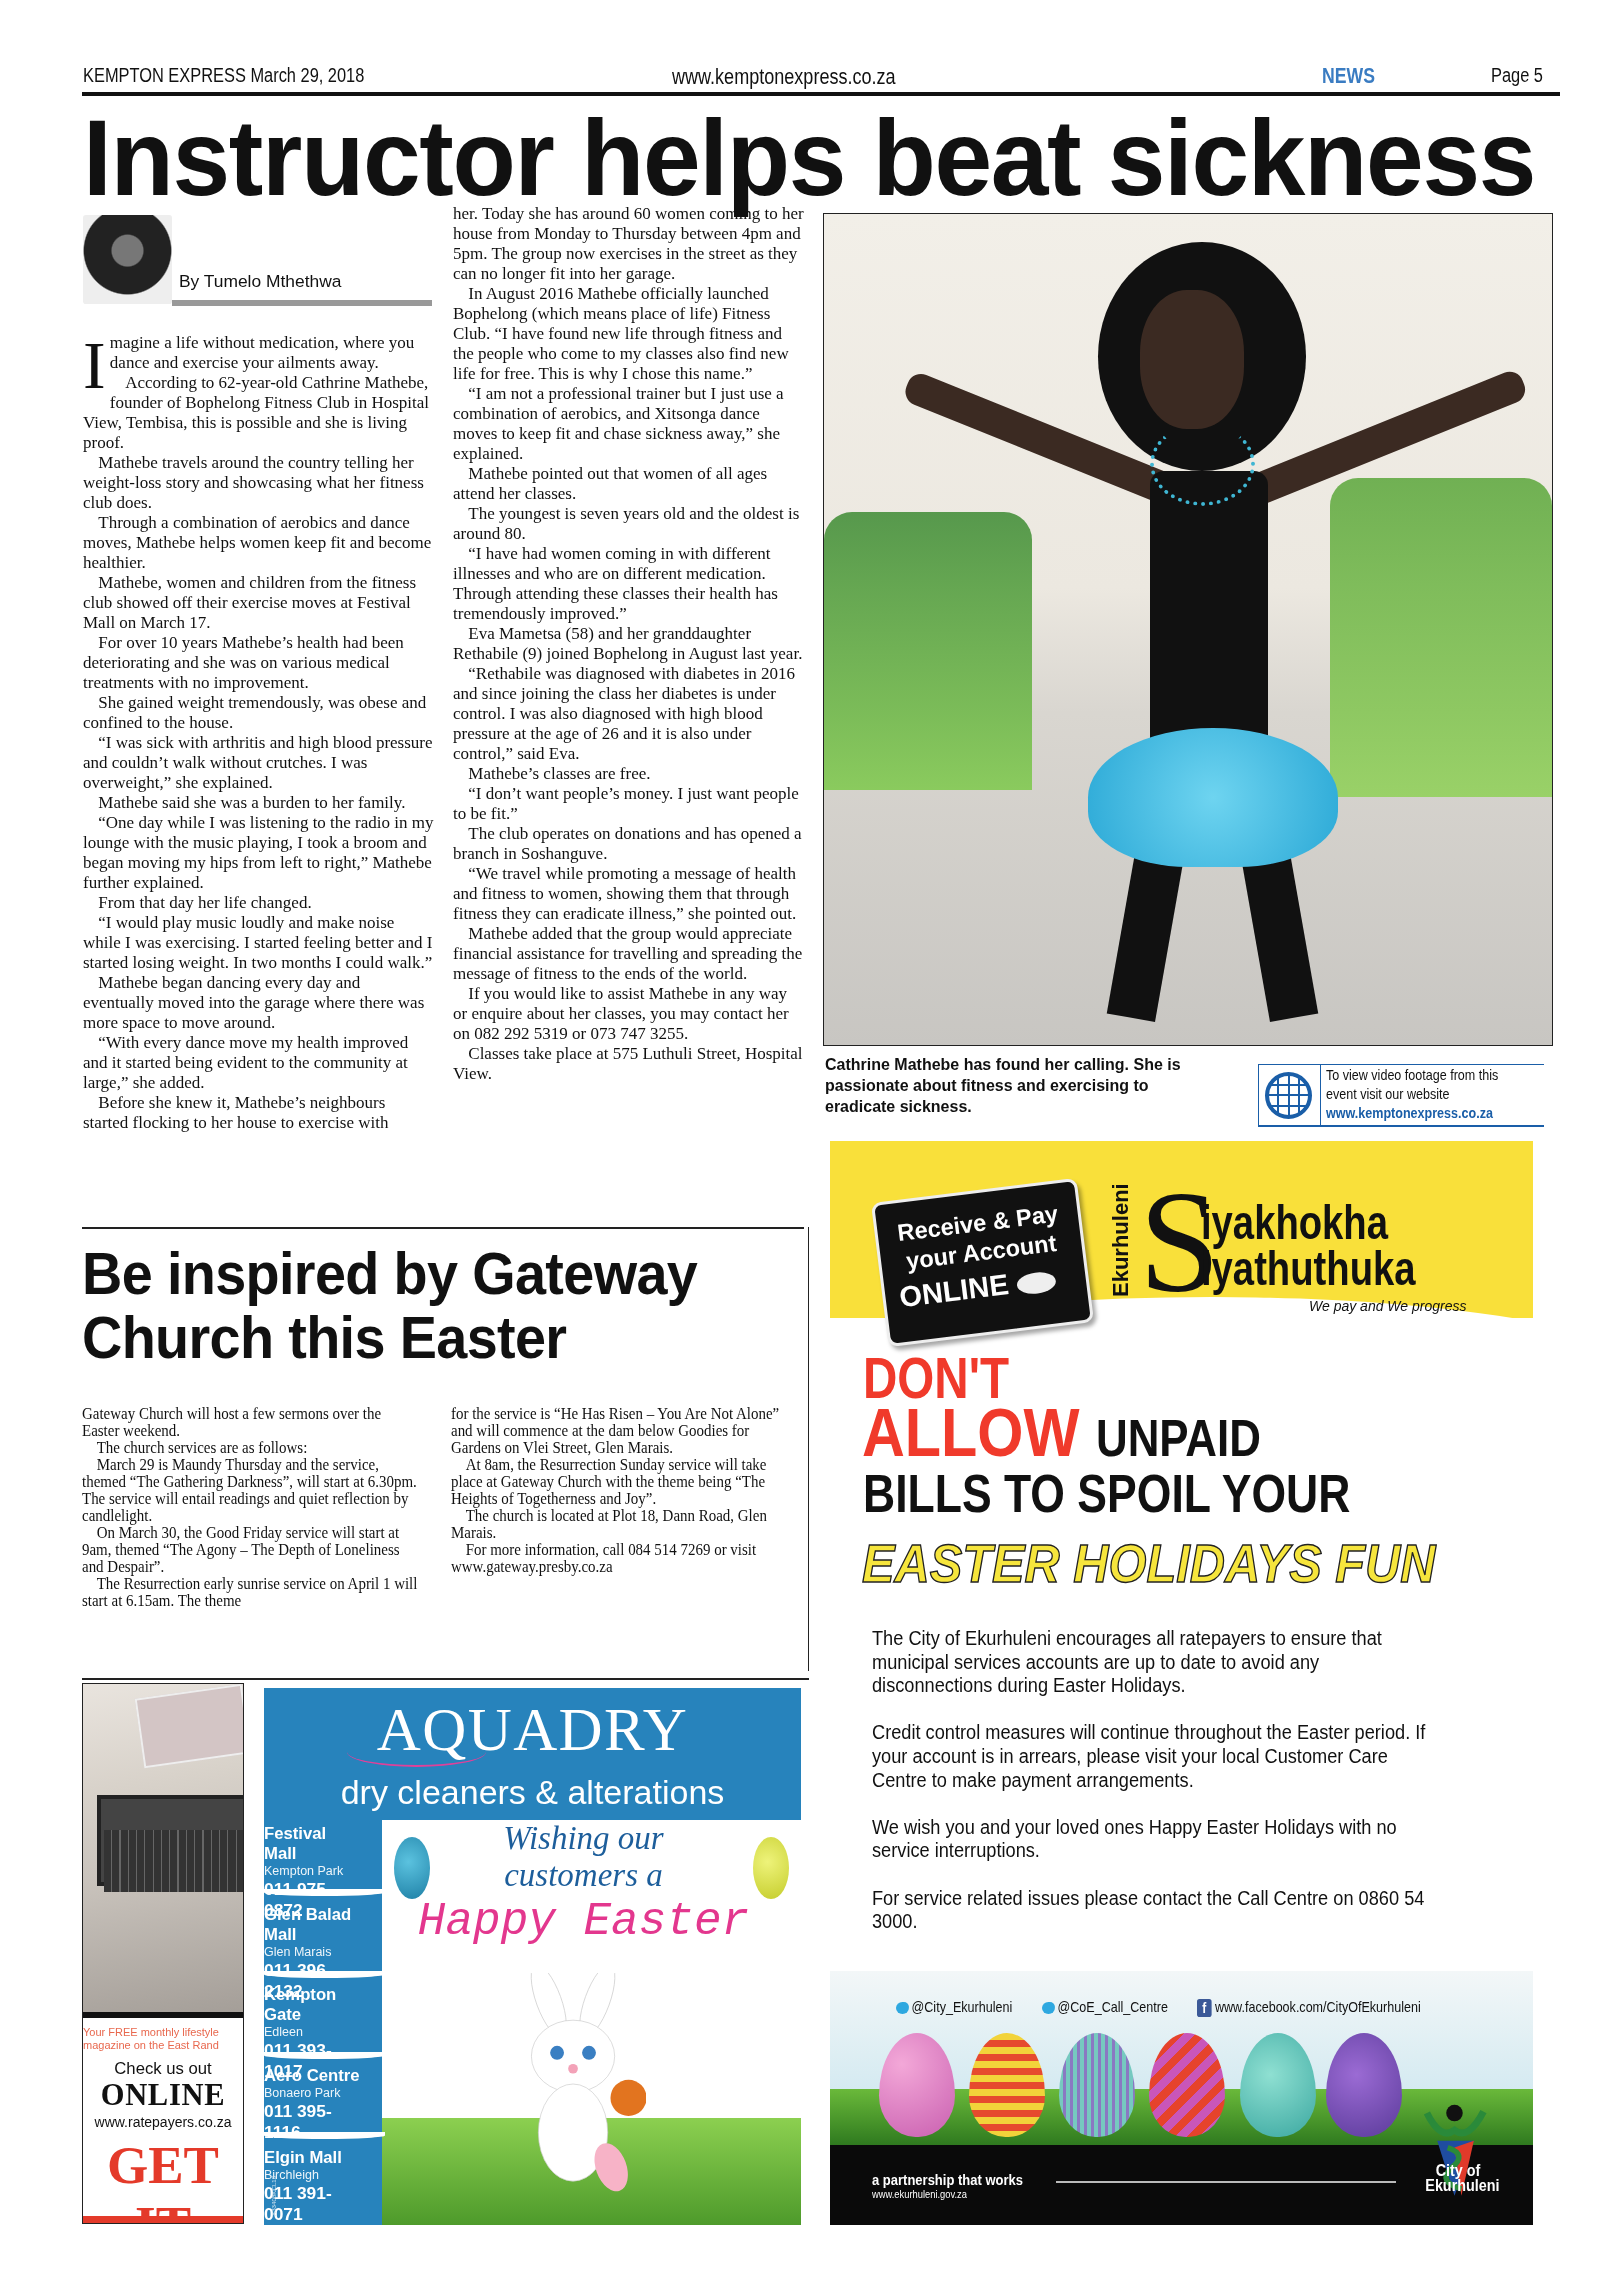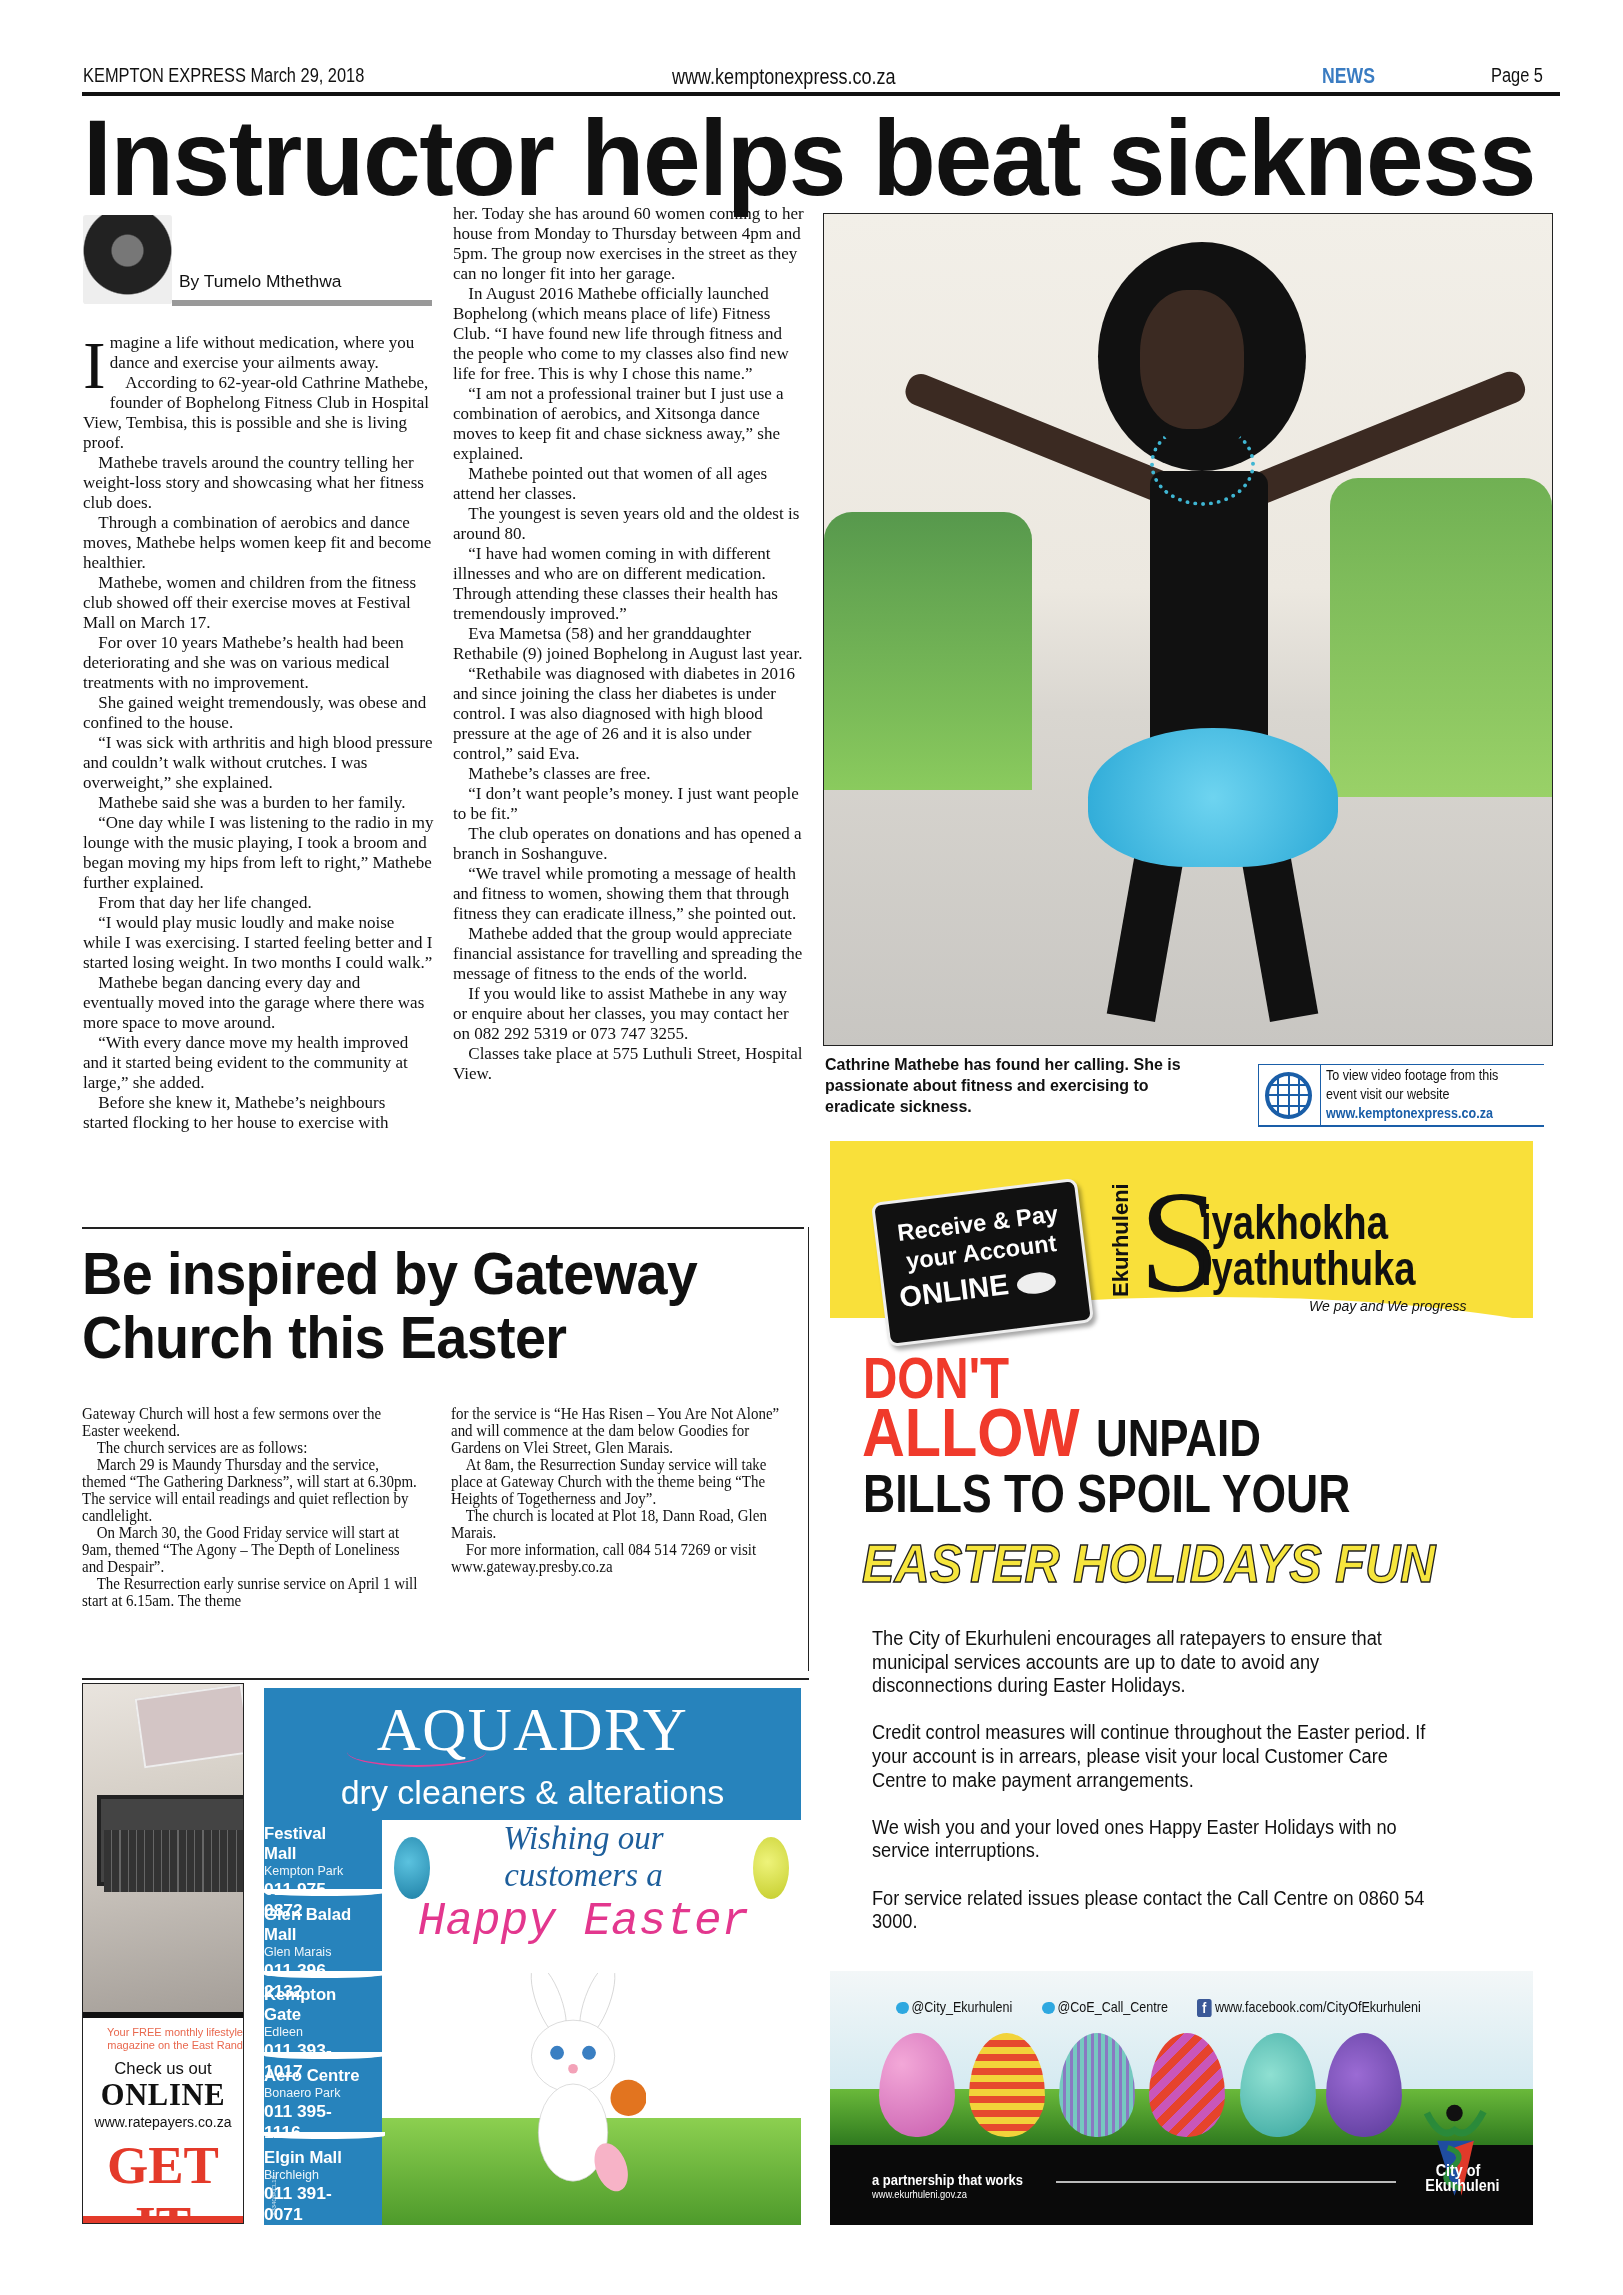--- a/index.html
+++ b/index.html
@@ -77,21 +77,21 @@
   .ek-line { position:absolute; left:226px; top:36px; width:340px; height:2.1px; background:#bbb; }
   .ek-logo { position:absolute; left:590px; top:128px; width:69px; height:104px; }
   .ek-city { position:absolute; left:590px; top:192px; color:#fff; font-family:"Liberation Sans", sans-serif; font-weight:bold; font-size:16.7px; line-height:15.3px; text-align:center; width:76px; transform:scaleX(0.86); }
   
   .getit { left:82px; top:1683px; width:162px; height:541px; border:1.4px solid #222; box-sizing:border-box; overflow:hidden; background:#fff; }
   .getit-photo { position:absolute; left:0; top:0; width:100%; height:330px; background:linear-gradient(170deg,#e9e4de 0%,#d8d2ca 30%,#c9c3bc 55%,#a49e98 100%); }
   .getit-laptop { position:absolute; left:14px; top:111px; width:146px; height:83px; background:#444; border:4.2px solid #222; }
   .getit-kb { position:absolute; left:21px; top:146px; width:139px; height:62px; background:repeating-linear-gradient(90deg,#333 0 7px,#666 7px 8.3px); }
   .getit-tablet { position:absolute; left:56px; top:7px; width:104px; height:66px; background:#d3c5c5; border:2.8px solid #eee; transform:rotate(-8deg); }
   .getit-bar { position:absolute; left:0; top:328px; width:100%; height:5.6px; background:#111; }
-  .getit-free { position:absolute; left:0; top:342px; width:100%; text-align:right; color:#e8684e; font-family:"Liberation Sans", sans-serif; font-size:11px; line-height:12.5px; }
+  .getit-free { position:absolute; left:0; top:342px; width:100%; text-align:left; color:#e8684e; font-family:"Liberation Sans", sans-serif; font-size:11px; line-height:12.5px; }
   .getit-check { position:absolute; left:0; top:375px; width:100%; text-align:center; font-family:"Liberation Sans", sans-serif; font-size:16.7px; }
   .getit-online { position:absolute; left:0; top:394px; width:100%; text-align:center; font-family:"Liberation Serif", serif; font-weight:bold; font-size:30.5px; letter-spacing:0.7px; }
   .getit-url { position:absolute; left:0; top:430px; width:100%; text-align:center; font-family:"Liberation Sans", sans-serif; font-size:14px; }
   .getit-logo { position:absolute; left:0; top:451px; width:100%; text-align:center; color:#e43a2a; font-family:"Liberation Serif", serif; font-weight:bold; font-size:53px; line-height:60px; }
   .getit-red { position:absolute; left:0; bottom:0; width:100%; height:7px; background:#e43a2a; }
   
   .aq { left:264px; top:1688px; width:537px; height:537px; background:#2783bc; overflow:hidden; }
   .aq-title { position:absolute; left:0; top:7px; width:100%; text-align:center; color:#fff; font-family:"Liberation Serif", serif; font-size:61px; letter-spacing:1.4px; }
   .aq-swoosh { position:absolute; left:83px; top:49px; width:139px; height:28px; border-bottom:2.8px solid #e0419a; border-radius:50%; }
   .aq-sub { position:absolute; left:0; top:85px; width:100%; text-align:center; color:#fff; font-family:"Liberation Sans", sans-serif; font-size:34px; }

